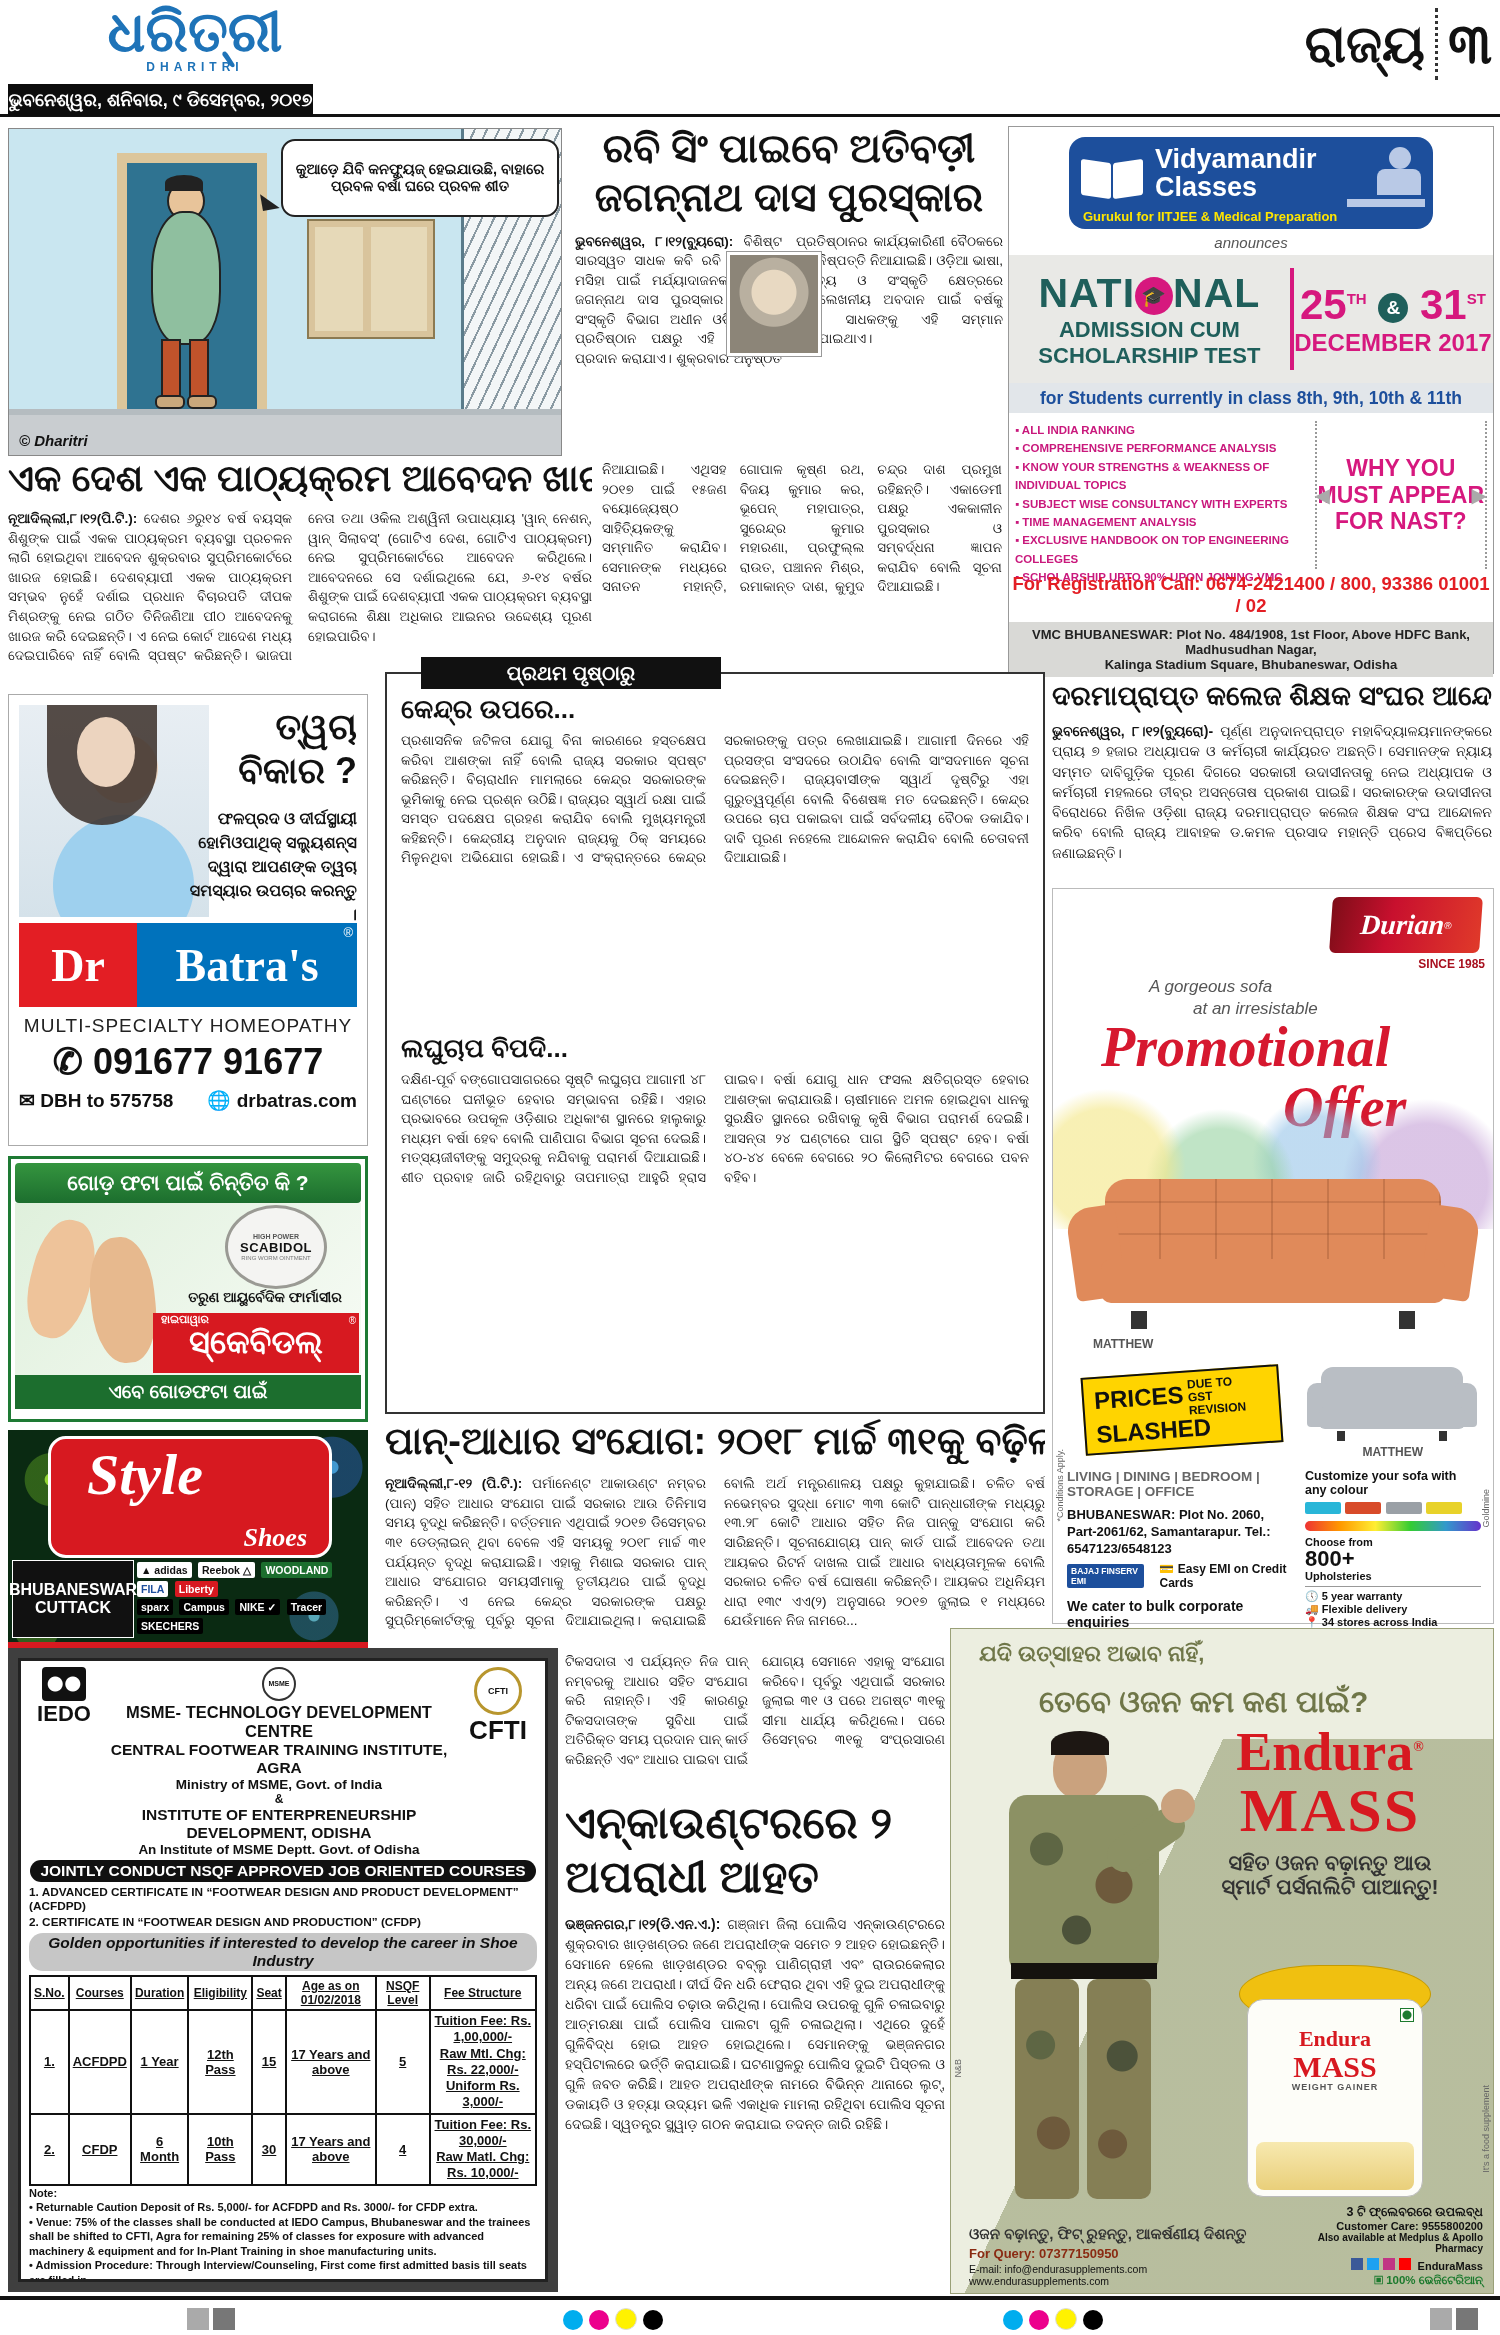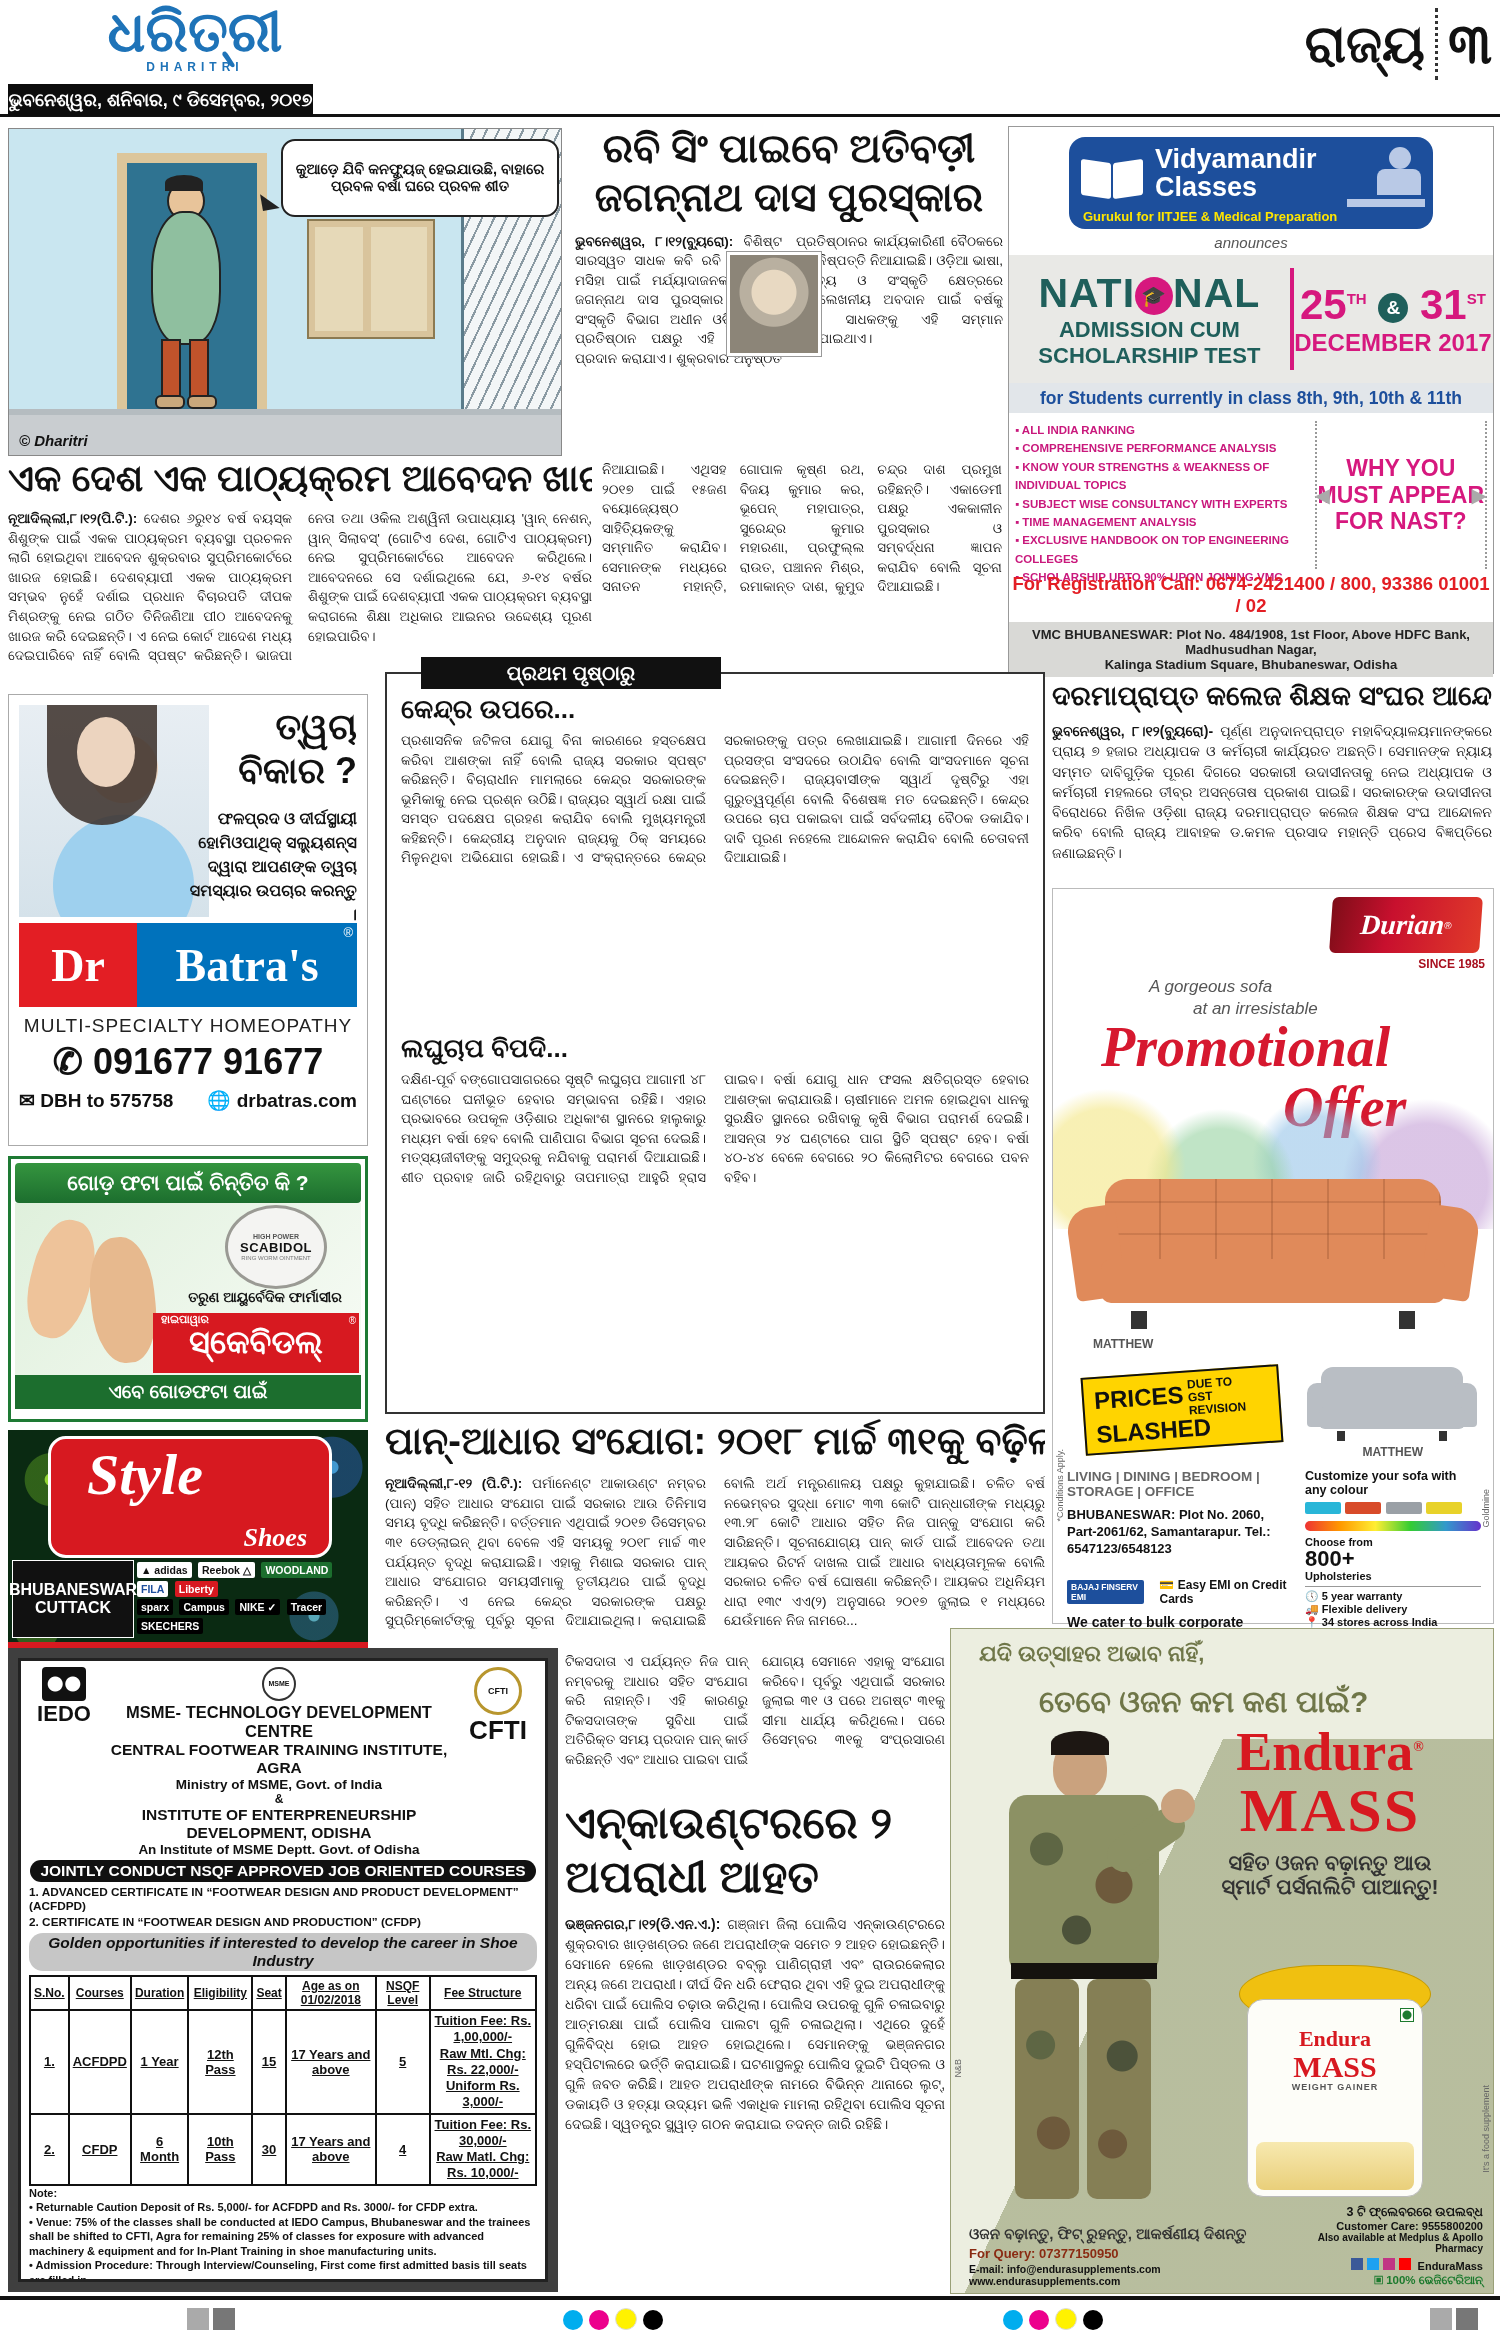--- a/index.html
+++ b/index.html
@@ -352,21 +352,21 @@
       <div class="sofa-g" style="position:absolute;right:0;top:16px;width:22px;height:44px;border-radius:4px 10px 4px 4px;"></div>
       <div class="sofa-g" style="position:absolute;left:12px;top:40px;width:146px;height:22px;border-radius:6px;"></div>
       <div style="position:absolute;left:30px;bottom:0;width:8px;height:10px;background:#333;"></div>
       <div style="position:absolute;right:30px;bottom:0;width:8px;height:10px;background:#333;"></div>
     </div>
     <div class="abs dur-small" style="right:70px;top:556px;">MATTHEW</div>
 
     <div class="abs" style="left:14px;top:580px;width:226px;">
       <div style="font-size:13.5px;color:#666;font-weight:700;">LIVING | DINING | BEDROOM | STORAGE | OFFICE</div>
       <div style="font-size:13px;font-weight:800;margin-top:8px;line-height:1.3;">BHUBANESWAR: Plot No. 2060, Part-2061/62, Samantarapur. Tel.: 6547123/6548123</div>
-      <div style="margin-top:20px;display:flex;align-items:center;gap:16px;">
+      <div style="margin-top:4px;display:flex;align-items:center;gap:16px;">
         <span style="background:#1d4f9c;color:#fff;font-size:8.5px;font-weight:800;padding:2px 4px;border-radius:2px;">BAJAJ FINSERV EMI</span>
         <span style="font-size:12px;font-weight:700;">💳 <span>Easy EMI on Credit Cards</span></span>
       </div>
       <div style="font-size:14px;font-weight:900;margin-top:8px;">We cater to bulk corporate enquiries</div>
     </div>
     <div class="abs" style="left:252px;top:580px;width:176px;">
       <div style="font-size:12.5px;font-weight:700;">Customize your sofa with any colour</div>
       <div style="margin-top:3px;" aria-hidden="true">
         <span style="display:inline-block;width:36px;height:12px;background:#29b6d8;border-radius:2px;"></span>
         <span style="display:inline-block;width:36px;height:12px;background:#d84b2a;border-radius:2px;"></span>
@@ -513,21 +513,21 @@
         <div class="end-red" style="font-size:30px;line-height:1;">MASS</div>
         <div style="font-size:9px;font-weight:800;color:#555;letter-spacing:1px;">WEIGHT GAINER</div>
         <div style="position:absolute;right:8px;top:8px;width:12px;height:12px;border:1px solid #1c7a2e;background:radial-gradient(circle,#1c7a2e 0 4px,transparent 5px);"></div>
         <div style="position:absolute;left:8px;bottom:6px;right:8px;height:48px;border-radius:8px;background:linear-gradient(#f7e9b0,#e9cf7a);"></div>
       </div>
     </div>
 
     <div class="abs" style="left:18px;bottom:6px;width:300px;">
       <div style="font-size:15px;font-weight:900;color:#333;">ଓଜନ ବଢ଼ାନ୍ତୁ, ଫିଟ୍ ରୁହନ୍ତୁ, ଆକର୍ଷଣୀୟ ଦିଶନ୍ତୁ</div>
       <div style="font-size:13px;font-weight:800;color:#8a2b12;margin-top:3px;">For Query: 07377150950</div>
-      <div style="font-size:10.5px;font-weight:700;margin-top:2px;">E-mail: info@endurasupplements.com  www.endurasupplements.com</div>
+      <div style="font-size:10.5px;font-weight:400;margin-top:2px;">E-mail: info@endurasupplements.com  www.endurasupplements.com</div>
     </div>
     <div class="abs" style="right:10px;bottom:6px;width:208px;text-align:right;">
       <div style="font-size:12.5px;font-weight:800;">3 ଟି ଫ୍ଲେବରରେ ଉପଲବ୍ଧ</div>
       <div style="font-size:11px;font-weight:800;">Customer Care: 9555800200</div>
       <div style="font-size:10px;font-weight:700;">Also available at Medplus &amp; Apollo Pharmacy</div>
       <div style="margin-top:2px;">
         <span class="sq" style="width:12px;height:12px;background:#3b5998;"></span><span class="sq" style="width:12px;height:12px;background:#1da1f2;"></span><span class="sq" style="width:12px;height:12px;background:#c13584;"></span><span class="sq" style="width:12px;height:12px;background:#f00;"></span>
         <span style="font-size:11px;font-weight:800;">EnduraMass</span>
       </div>
       <div style="font-size:11.5px;font-weight:900;color:#1c7a2e;">▣ <span>100% ଭେଜିଟେରିଆନ୍</span></div>

